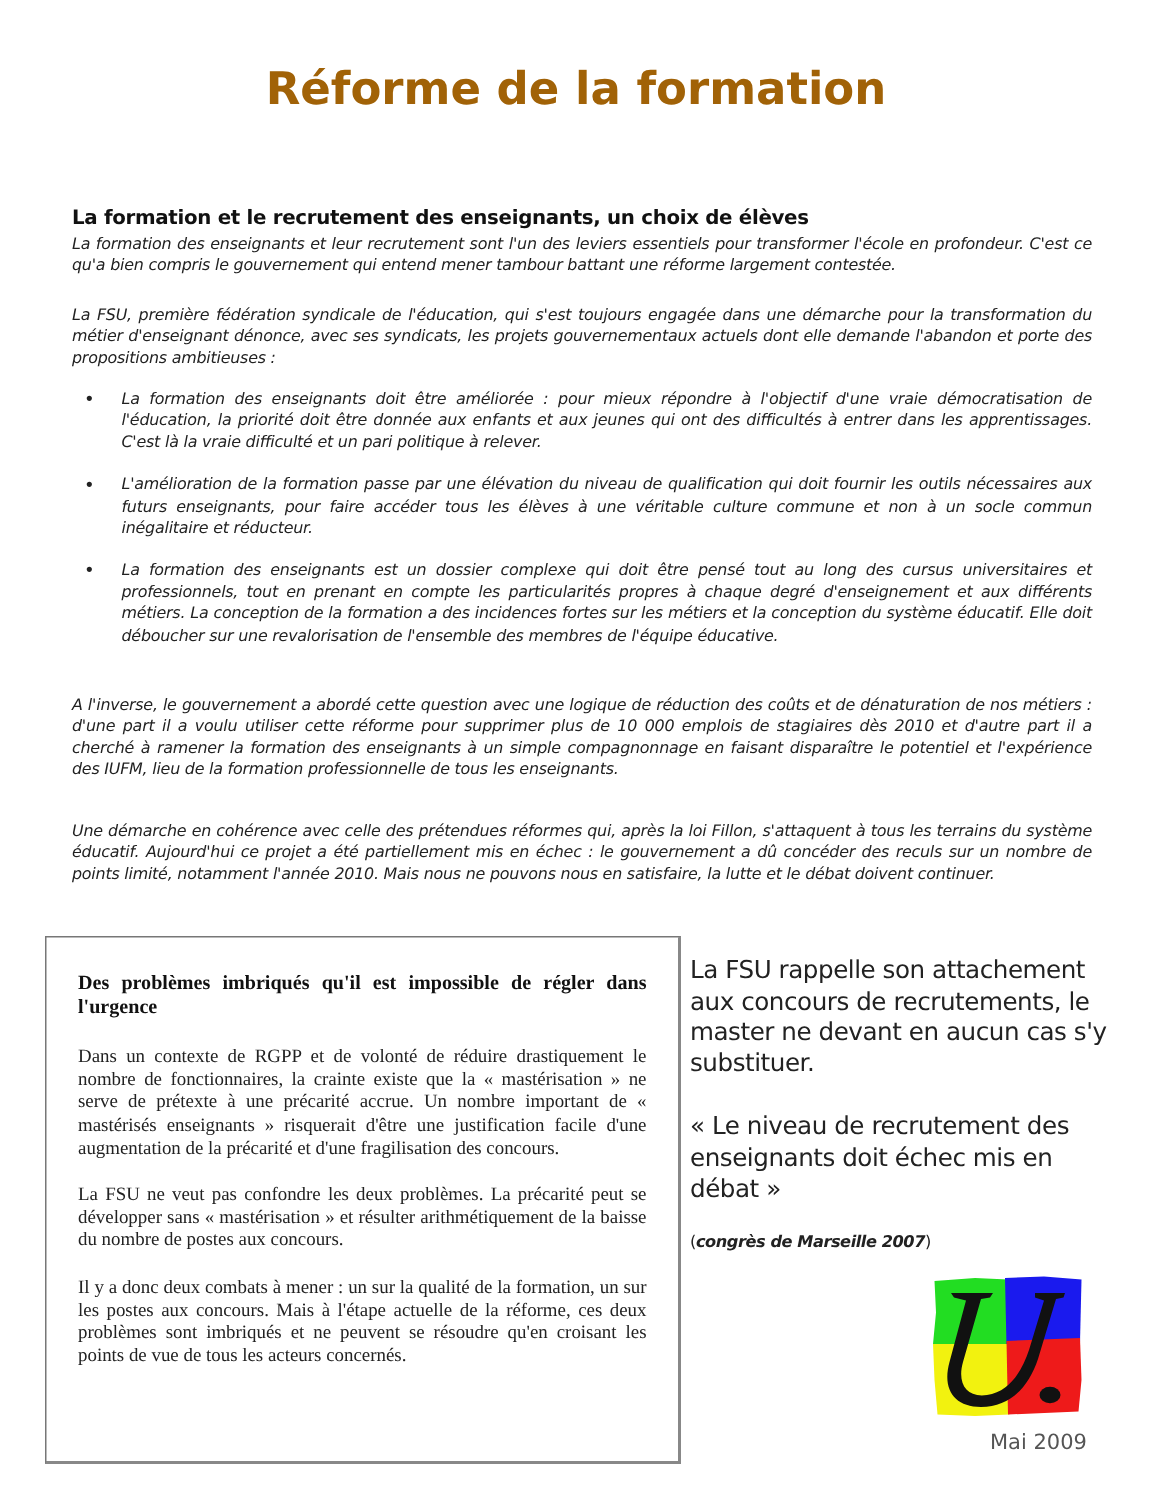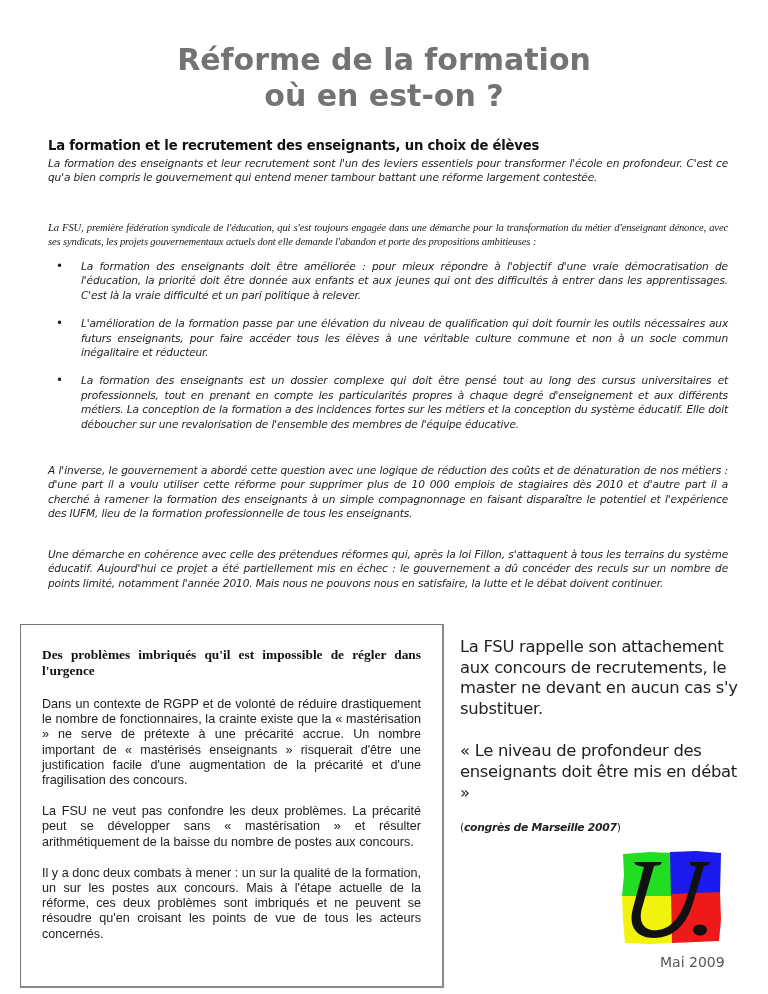--- a/index.html
+++ b/index.html
@@ -1,57 +1,57 @@
 <!DOCTYPE html>
 <html><head>
 <meta charset="utf-8">
 <style>
   html, body { margin: 0; padding: 0; background: #ffffff; }
   body { width: 768px; height: 994px; position: relative; overflow: hidden; color: #1a1a1a; }
   .title {
     position: absolute; left: 0; top: 42px; width: 768px; text-align: center;
     font-family: "DejaVu Sans", sans-serif; font-weight: bold; font-size: 30px; line-height: 36px;
-    color: #737373;
+    color: #a16207;
   }
   .section-heading {
     position: absolute; left: 48px; top: 137px; width: 690px;
     font-family: "DejaVu Sans", sans-serif; font-weight: bold; font-size: 13.2px; line-height: 18px; color: #111;
     letter-spacing: -0.2px;
   }
   .body-text {
     position: absolute; left: 48px; width: 680px;
     font-family: "DejaVu Sans", sans-serif; font-style: italic; font-size: 10.6px; line-height: 14.4px;
     text-align: justify; color: #222; margin: 0; letter-spacing: -0.15px;
   }
   .p1 { top: 156px; }
-  .p2 { top: 221px; font-family: Liberation Serif, serif; }
+  .p2 { top: 203px; }
   ul.bullets {
     position: absolute; left: 48px; top: 259px; width: 680px; margin: 0; padding: 0; list-style: none;
   }
   ul.bullets li {
     position: relative; padding-left: 33px; margin-bottom: 14px;
     font-family: "DejaVu Sans", sans-serif; font-style: italic; font-size: 10.6px; line-height: 14.4px;
     text-align: justify; color: #222; letter-spacing: -0.15px;
   }
   ul.bullets li .dot {
     position: absolute; left: 8px; top: 0; font-style: normal; font-size: 12px;
   }
   .p3 { top: 463px; }
   .p4 { top: 547px; }
   .box {
-    position: absolute; left: 20px; top: 624px; width: 379px; height: 327px;
+    position: absolute; left: 30px; top: 624px; width: 379px; height: 327px;
     border: 1px solid #777; border-right: 2px solid #888; border-bottom: 2px solid #888;
-    padding: 22px 21px 12px 21px; box-sizing: content-box;
+    padding: 22px 21px 0 21px; box-sizing: content-box;
   }
   .box-title {
     font-family: "Liberation Serif", serif; font-weight: bold; font-size: 13.4px; line-height: 16px;
     text-align: justify; margin: 0 0 18px 0; color: #111;
   }
   .box-p {
-    font-family: Liberation Sans, sans-serif; font-size: 12.6px; line-height: 15.2px;
+    font-family: Liberation Serif, serif; font-size: 12.6px; line-height: 15.2px;
     text-align: justify; margin: 0 0 16px 0; color: #222;
   }
   .side {
     position: absolute; left: 460px; top: 637px; width: 285px;
     font-family: "DejaVu Sans", sans-serif; font-size: 16.4px; line-height: 20.6px; color: #222;
     letter-spacing: -0.3px;
   }
   .side p { margin: 0 0 22px 0; }
   .side .src {
     font-size: 10.8px; line-height: 14px; margin-top: -4px;
@@ -63,21 +63,20 @@
   .date {
     position: absolute; left: 660px; top: 954px; width: 72px; text-align: left;
     font-family: "DejaVu Sans", sans-serif; font-size: 14px; color: #555;
   }
 </style>
 </head>
 <body>
 
 <div class="title">
   <div>Réforme de la formation</div>
-  <div>où en est-on ?</div>
 </div>
 
 <div class="section-heading">La formation et le recrutement des enseignants, un choix de élèves</div>
 
 <p class="body-text p1">La formation des enseignants et leur recrutement sont l'un des leviers essentiels pour transformer l'école en profondeur. C'est ce qu'a bien compris le gouvernement qui entend mener tambour battant une réforme largement contestée.</p>
 <p class="body-text p2">La FSU, première fédération syndicale de l'éducation, qui s'est toujours engagée dans une démarche pour la transformation du métier d'enseignant dénonce, avec ses syndicats, les projets gouvernementaux actuels dont elle demande l'abandon et porte des propositions ambitieuses :</p>
 
 <ul class="bullets">
   <li>
     <span class="dot">•</span>
@@ -98,21 +97,21 @@
 
 <div class="box">
   <p class="box-title">Des problèmes imbriqués qu'il est impossible de régler dans l'urgence</p>
   <p class="box-p">Dans un contexte de RGPP et de volonté de réduire drastiquement le nombre de fonctionnaires, la crainte existe que la « mastérisation » ne serve de prétexte à une précarité accrue. Un nombre important de « mastérisés enseignants » risquerait d'être une justification facile d'une augmentation de la précarité et d'une fragilisation des concours.</p>
   <p class="box-p">La FSU ne veut pas confondre les deux problèmes. La précarité peut se développer sans « mastérisation » et résulter arithmétiquement de la baisse du nombre de postes aux concours.</p>
   <p class="box-p">Il y a donc deux combats à mener : un sur la qualité de la formation, un sur les postes aux concours. Mais à l'étape actuelle de la réforme, ces deux problèmes sont imbriqués et ne peuvent se résoudre qu'en croisant les points de vue de tous les acteurs concernés.</p>
 </div>
 
 <div class="side">
   <p>La FSU rappelle son attachement aux concours de recrutements, le master ne devant en aucun cas s'y substituer.</p>
-  <p>« Le niveau de profondeur des enseignants doit être mis en débat »</p>
+  <p>« Le niveau de recrutement des enseignants doit échec mis en débat »</p>
   <p class="src"><span>(</span><b>congrès de Marseille 2007</b><span>)</span></p>
 </div>
 
 <div class="logo">
   <svg width="102" height="95" viewBox="0 0 102 95">
     <path class="lg" d="M3,4 L30,2 L52,3 L53,47 L2,46 L4,25 Z" fill="#22dd22"></path>
     <path class="lb" d="M50,2 L76,1 L101,3 L100,45 L51,47 Z" fill="#1a1aee"></path>
     <path class="ly" d="M2,46 L54,46 L53,93 L30,94 L5,93 L3,70 Z" fill="#f2f20f"></path>
     <path class="lr" d="M51,44 L100,42 L101,70 L99,91 L52,93 Z" fill="#ee1a1a"></path>
     <path d="M14,12 L42,12 L40,15 L34,16 L22,58 C18,72 24,82 38,80 C54,78 62,62 66,50 L76,17 L70,15 L70,12 L90,12 L89,15 L84,16 L72,56 C66,74 54,88 34,88 C16,88 8,76 13,58 L24,17 L16,15 Z" fill="#111"></path>

